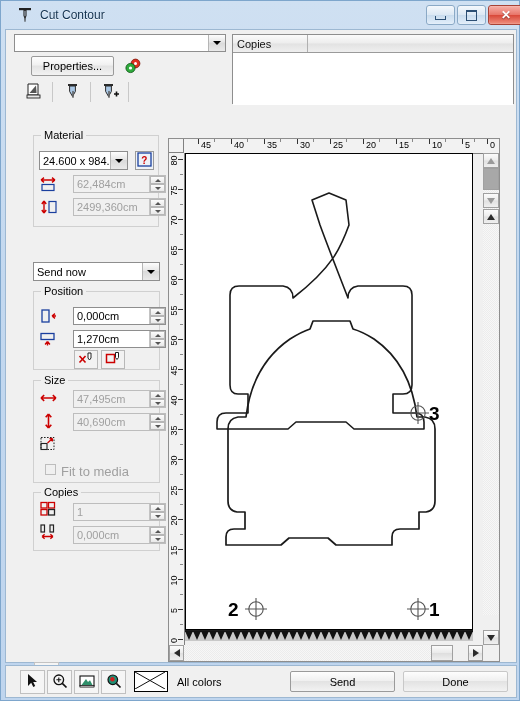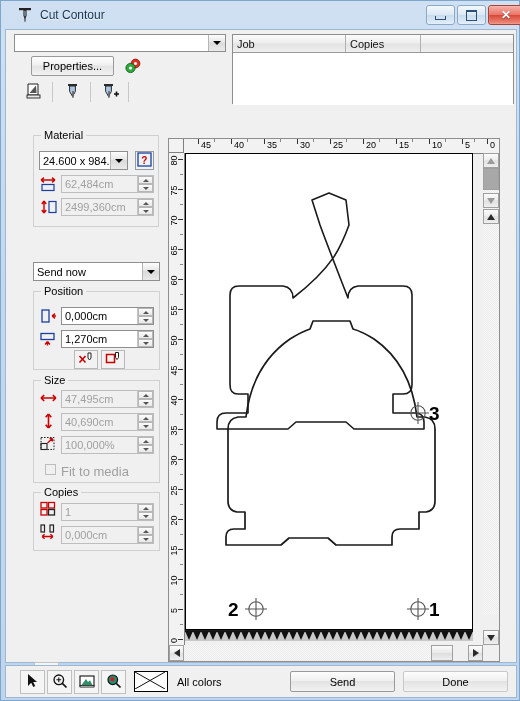--- a/index.html
+++ b/index.html
@@ -85,21 +85,21 @@
 
   
   .grp{position:absolute;border:1px solid #d0d0d0;box-sizing:border-box;}
   .grp>.lg{
     position:absolute;top:-7px;left:7px;background:#f0f0f0;padding:0 3px;
     font-size:11px;color:#000;
   }
 
   .spin{
     position:absolute;background:#fff;border:1px solid #8e8e8e;box-sizing:border-box;
-    display:flex;align-items:center;
+    display:flex;align-items:center;margin-left:12px;
   }
   .spin.dis{background:#f0f0f0;border-color:#bdbdbd;}
   .spin .sv{flex:1;padding-left:3px;font-size:11px;color:#000;white-space:nowrap;overflow:hidden;}
   .spin.dis .sv{color:#a0a0a0;}
   .spin .updown{
     width:15px;height:100%;display:flex;flex-direction:column;
     border-left:1px solid #c3c3c3;
   }
   .spin .updown div{
     flex:1;background:linear-gradient(to bottom,#fcfcfc,#e8e8e8);
@@ -243,21 +243,20 @@
           <path d="M5.6 5 h5.8 v5.4 l-2.9 5 l-2.9 -5 z" fill="#aac8e6" stroke="#2b2b2b" stroke-width="1"></path>
           <path d="M8.5 10.4 h1 v6 h-1 z" fill="#fff" stroke="#2b2b2b" stroke-width=".6"></path>
           <path d="M14 13 h5 M16.5 10.5 v5" stroke="#111" stroke-width="1.6"></path>
         </svg>
       </span>
     </div>
     <div style="position:absolute;left:122px;top:52px;width:1px;height:20px;background:#c8c8c8;"></div>
 
     <div class="joblist" style="left:226px;top:4px;width:282px;height:70px;">
       <div class="jl-head">
-        <div class="jl-col" style="width:113px;">Job</div>
         <div class="jl-col" style="width:75px;">Copies</div>
         <div class="jl-col" style="flex:1;border-right:none;"></div>
       </div>
       <div style="height:52px;background:#fff;"></div>
     </div>
 
     <div class="grp" style="left:27px;top:105px;width:126px;height:92px;">
       <span class="lg">Material</span>
     </div>
     <div class="combo" style="left:33px;top:121px;width:89px;height:19px;">
@@ -408,31 +407,20 @@
           </div>
         </span>
     </div>
     <span style="position:absolute;left:33px;top:406px;">
       <svg width="20" height="16" viewBox="0 0 20 16">
         <rect x="2" y="1.5" width="13" height="12" fill="none" stroke="#222" stroke-width="1" stroke-dasharray="1.6 1.4"></rect>
         <rect x="2" y="7.5" width="6" height="6" fill="none" stroke="#222" stroke-width="1.1"></rect>
         <path d="M8.5 7 L13.5 2.5 M13.5 2.5 l-3 .2 M13.5 2.5 l-.2 3" stroke="#cc0000" stroke-width="1.3" fill="none"></path>
       </svg>
     </span>
-    <div class="spin dis" style="left:55px;top:406px;width:93px;height:18px;">
-      <span class="sv">100,000%</span>
-      <span class="updown">
-          <div>
-            <i class="arrU"></i>
-          </div>
-          <div>
-            <i class="arrD"></i>
-          </div>
-        </span>
-    </div>
     <div class="chk" style="left:39px;top:434px;"></div>
     <span class="lbl dis" style="left:55px;top:434px;">Fit to media</span>
 
     <div class="grp" style="left:27px;top:462px;width:127px;height:59px;">
       <span class="lg">Copies</span>
     </div>
     <span style="position:absolute;left:33px;top:471px;">
       <svg width="20" height="16" viewBox="0 0 20 16">
         <rect x="2" y="1.5" width="6" height="5.5" fill="none" stroke="#cc0000" stroke-width="1.3"></rect>
         <rect x="9.5" y="1.5" width="6" height="5.5" fill="none" stroke="#cc0000" stroke-width="1.3"></rect>

